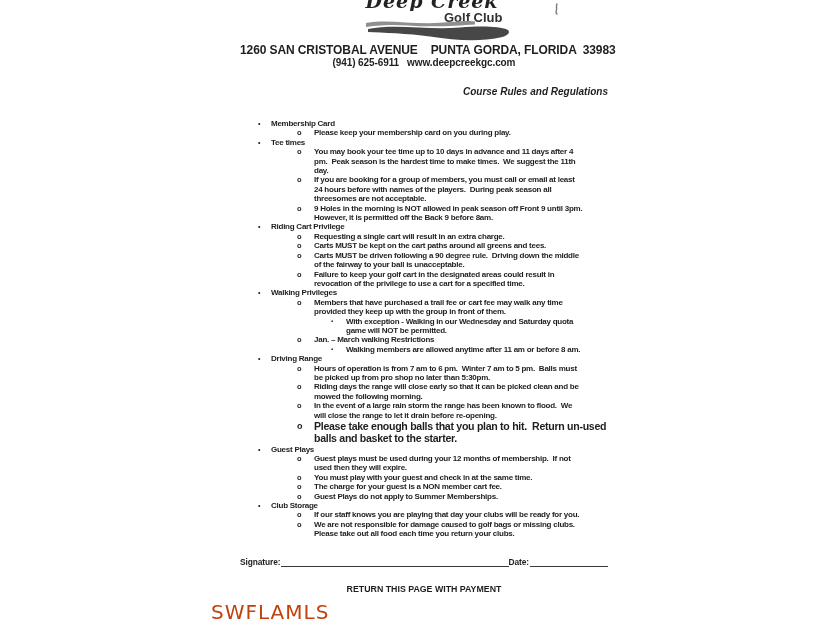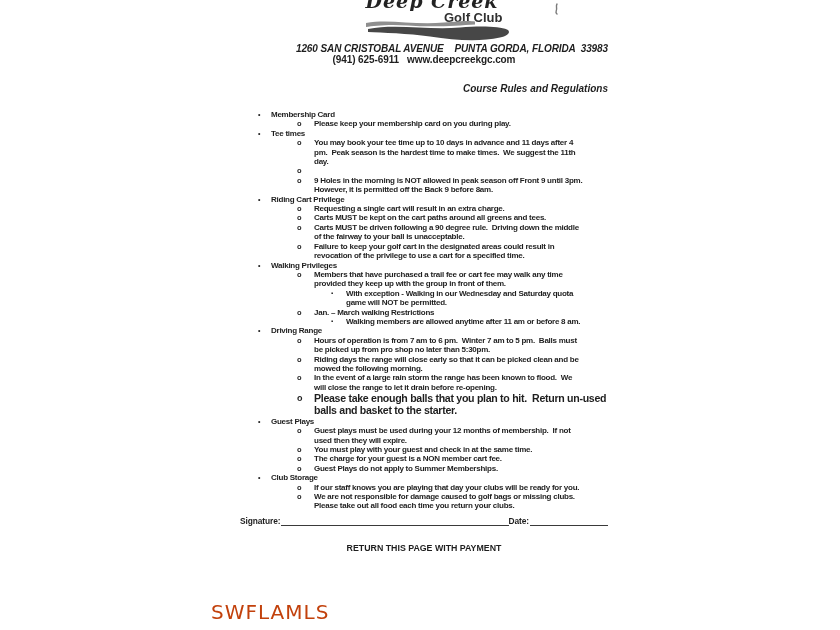--- a/index.html
+++ b/index.html
@@ -16,42 +16,42 @@
     margin-top:-10px;text-align:center;
     font-family:"DejaVu Serif",serif;font-style:italic;font-weight:bold;
     font-size:19px;letter-spacing:1px;color:#222;white-space:nowrap;
   }
   .logo-sub{position:absolute;top:10px;left:86px;font-size:13px;color:#303030;letter-spacing:0;}
   .logo-swoosh{position:absolute;top:18px;left:4px;}
 
   .pen-mark{position:absolute;left:552px;top:3px;}
 
   
-  .addr{margin-top:3px;text-align:right;font-size:10px;letter-spacing:-0.1px;white-space:pre;font-style:italic;}
+  .addr{margin-top:3px;text-align:left;font-size:12px;letter-spacing:-0.1px;white-space:pre;}
   .phone{text-align:center;font-size:10px;letter-spacing:-0.1px;white-space:pre;}
   .doc-title{
     text-align:right;font-size:10px;font-style:italic;margin-top:18px;
     letter-spacing:0;
   }
 
   
-  .rules{margin-top:16px;font-size:8px;line-height:9.4px;letter-spacing:-0.25px;}
+  .rules{margin-top:22px;font-size:8px;line-height:9.4px;letter-spacing:-0.25px;}
   .sec-row{display:flex;padding-left:18px;}
   .sec-bullet{width:13px;font-size:7px;flex:none;}
   .item{display:flex;}
   .item.l1{padding-left:57px;}
   .item.l1 .marker{width:17px;font-size:7.5px;flex:none;}
   .item.l2{padding-left:91px;}
   .item.l2 .marker{width:15px;font-size:6px;flex:none;}
   .item.large{font-size:10.6px;line-height:12.3px;letter-spacing:-0.3px;}
   .item.large .marker{font-size:9px;}
   .itext{white-space:pre-wrap;}
 
   
-  .sig-row{display:flex;align-items:flex-end;margin-top:5px;font-size:8.4px;letter-spacing:-0.1px;}
+  .sig-row{display:flex;align-items:flex-end;margin-top:18px;font-size:8.4px;letter-spacing:-0.1px;}
   .sig-line{flex:1;border-bottom:1px solid #3a3a3a;height:8px;margin-left:1px;}
   .date-line{width:78px;border-bottom:1px solid #3a3a3a;height:8px;margin-left:1px;flex:none;}
   .return-note{text-align:center;font-size:8.8px;margin-top:17px;letter-spacing:0;}
 
   .watermark{
     position:absolute;left:211px;top:600px;
     font-family:"DejaVu Sans",sans-serif;font-weight:400;
     font-size:20px;color:#c2410c;letter-spacing:1px;
   }
 </style>
@@ -90,20 +90,23 @@
           <span class="sec-title">Tee times</span>
         </div>
         <div class="item l1">
           <span class="marker">o</span>
           <span class="itext">You may book your tee time up to 10 days in advance and 11 days after 4
 pm.  Peak season is the hardest time to make times.  We suggest the 11th
 day.</span>
         </div>
         <div class="item l1">
           <span class="marker">o</span>
+          <span class="itext">If you are booking for a group of members, you must call or email at least
+24 hours before with names of the players.  During peak season all
+threesomes are not acceptable.</span>
         </div>
         <div class="item l1">
           <span class="marker">o</span>
           <span class="itext">9 Holes in the morning is NOT allowed in peak season off Front 9 until 3pm.
 However, it is permitted off the Back 9 before 8am.</span>
         </div>
         <div class="sec-row">
           <span class="sec-bullet">•</span>
           <span class="sec-title">Riding Cart Privilege</span>
         </div>

